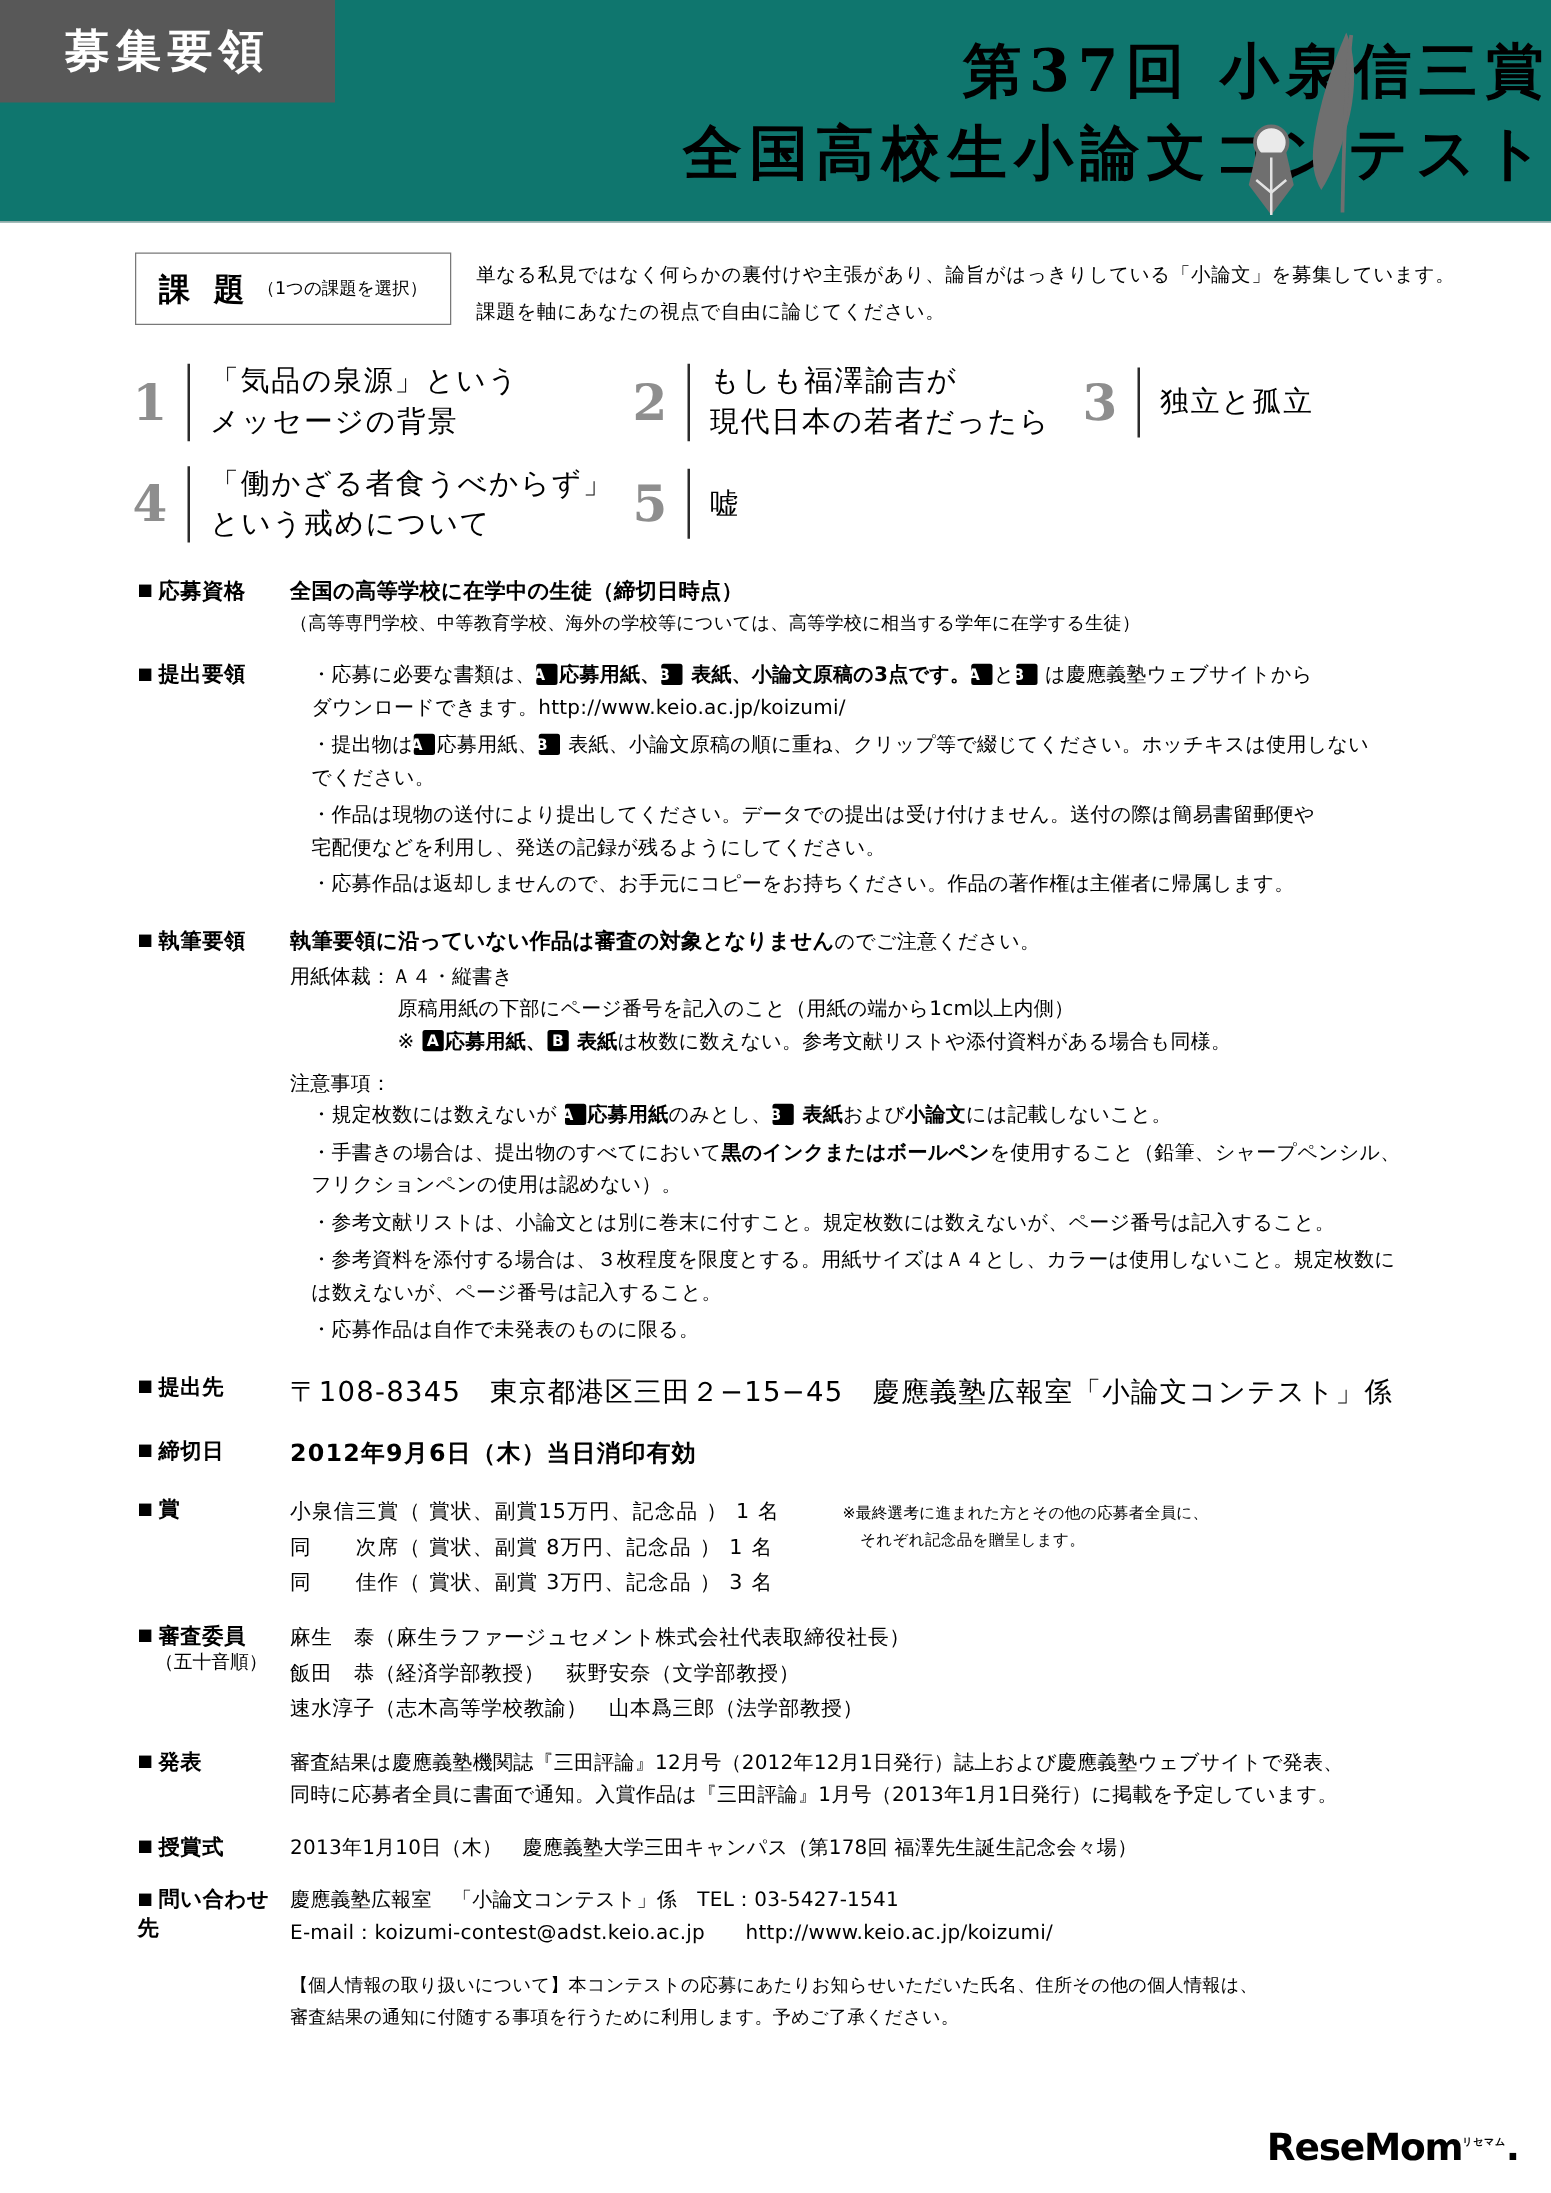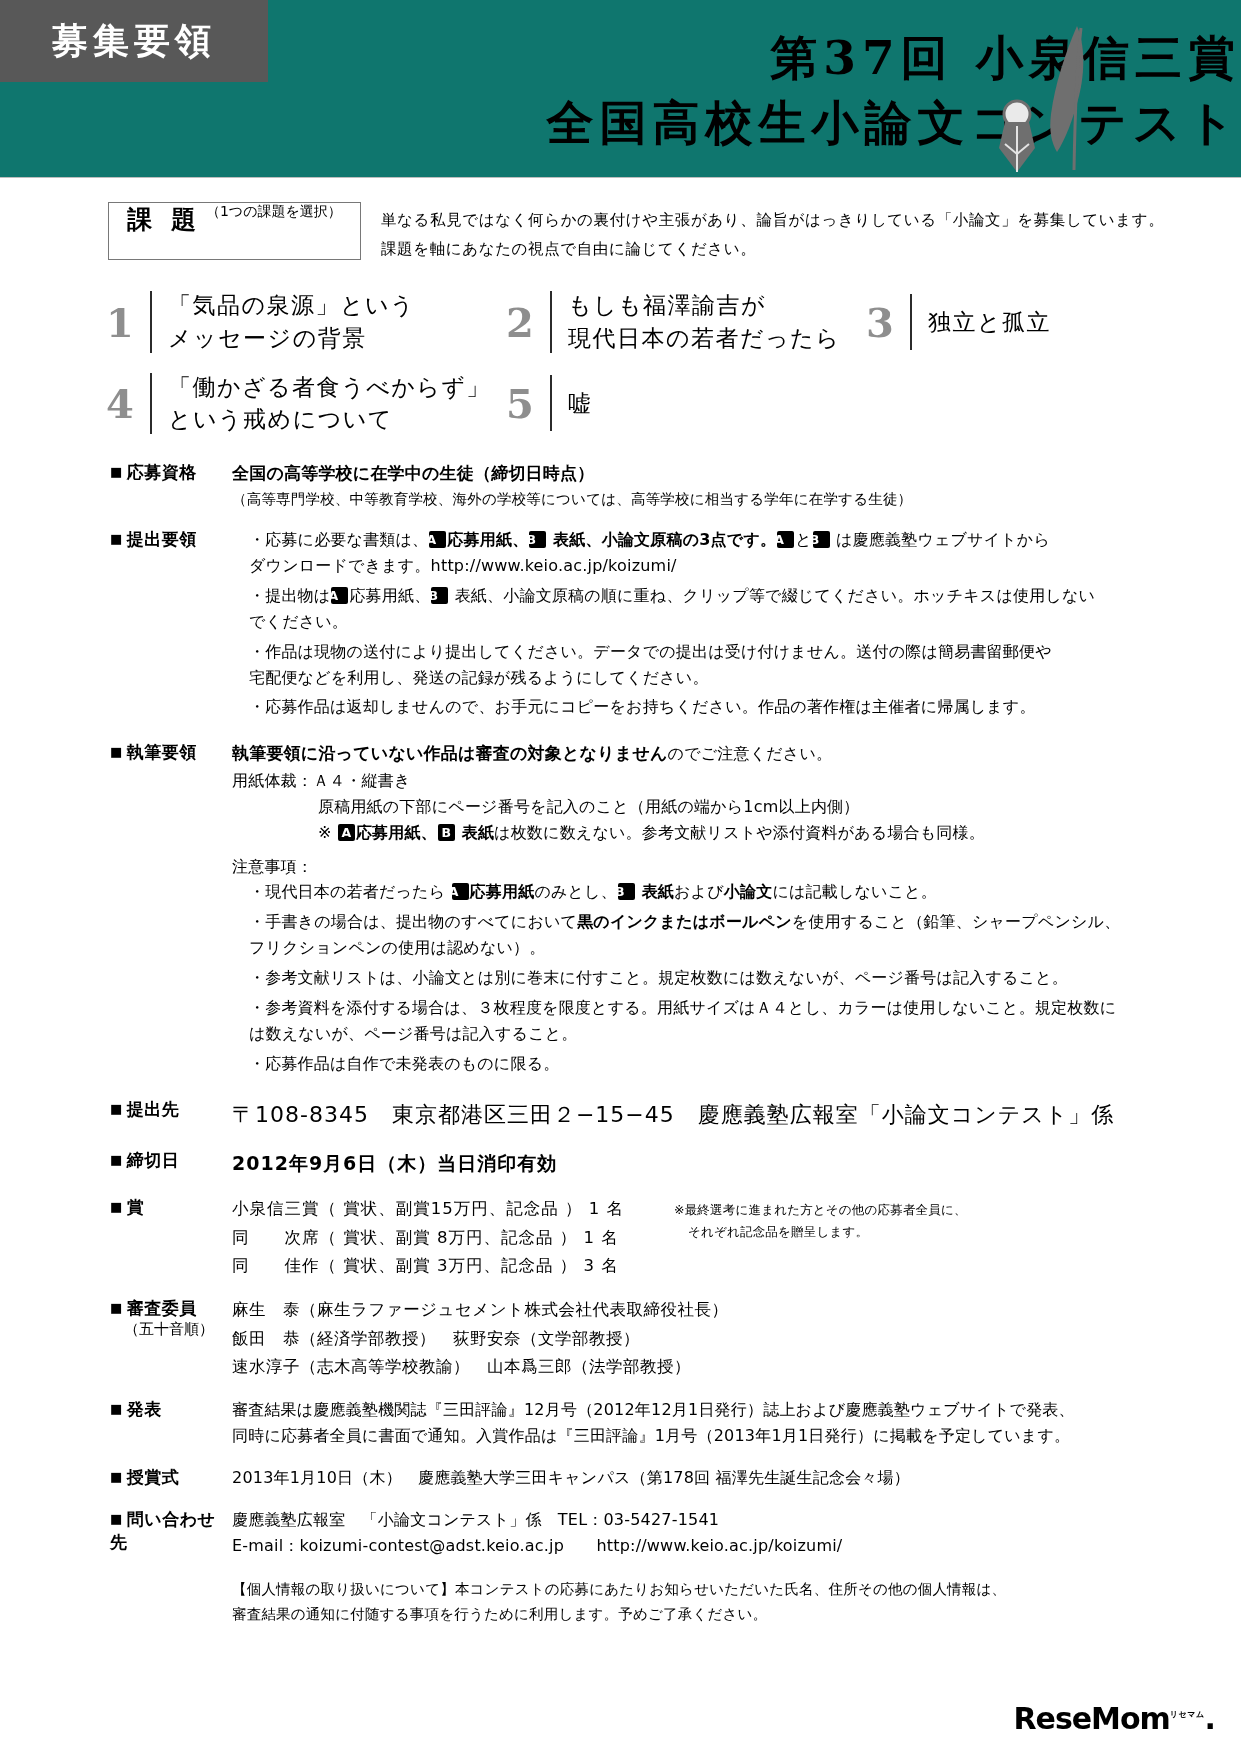--- a/index.html
+++ b/index.html
@@ -75,20 +75,21 @@
   .theme-head {
     display: flex;
     align-items: flex-start;
     margin: 24px 0 0 108px;
   }
   .theme-box {
     width: 253px;
     height: 58px;
     border: 1px solid #787878;
     display: flex;
+    align-items: center;
     justify-content: center;
     flex: none;
   }
   .theme-box-main {
     font-family: "DejaVu Serif", "Liberation Serif", serif;
     font-size: 25px;
     font-weight: bold;
     letter-spacing: 5px;
   }
   .theme-box-sub {
@@ -337,21 +338,21 @@
             <span class="lead">執筆要領に沿っていない作品は審査の対象となりません</span><span>のでご注意ください。</span>
           </div>
           <div>用紙体裁：Ａ４・縦書き</div>
           <div class="indent2">原稿用紙の下部にページ番号を記入のこと（用紙の端から1cm以上内側）</div>
           <div class="indent2">
             <span>※ </span><span class="mark">A</span><span class="b">応募用紙、</span><span class="mark">B</span><span class="b"> 表紙</span><span>は枚数に数えない。参考文献リストや添付資料がある場合も同様。</span>
           </div>
           <div style="height:8px"></div>
           <div>注意事項：</div>
           <div class="bullet">
-            <span>・現代日本の若者だったら </span><span class="mark">A</span><span class="b">応募用紙</span><span>のみとし、</span><span class="mark">B</span><span class="b"> 表紙</span><span>および</span><span class="b">小論文</span><span>には記載しないこと。</span>
+            <span>・規定枚数には数えないが </span><span class="mark">A</span><span class="b">応募用紙</span><span>のみとし、</span><span class="mark">B</span><span class="b"> 表紙</span><span>および</span><span class="b">小論文</span><span>には記載しないこと。</span>
           </div>
           <div class="bullet">
             <span>・手書きの場合は、提出物のすべてにおいて</span><span class="b">黒のインクまたはボールペン</span><span>を使用すること（鉛筆、シャープペンシル、</span>
             <div>フリクションペンの使用は認めない）。</div>
           </div>
           <div class="bullet">・参考文献リストは、小論文とは別に巻末に付すこと。規定枚数には数えないが、ページ番号は記入すること。</div>
           <div class="bullet">
             <span>・参考資料を添付する場合は、３枚程度を限度とする。用紙サイズはＡ４とし、カラーは使用しないこと。規定枚数に</span>
             <div>は数えないが、ページ番号は記入すること。</div>
           </div>

